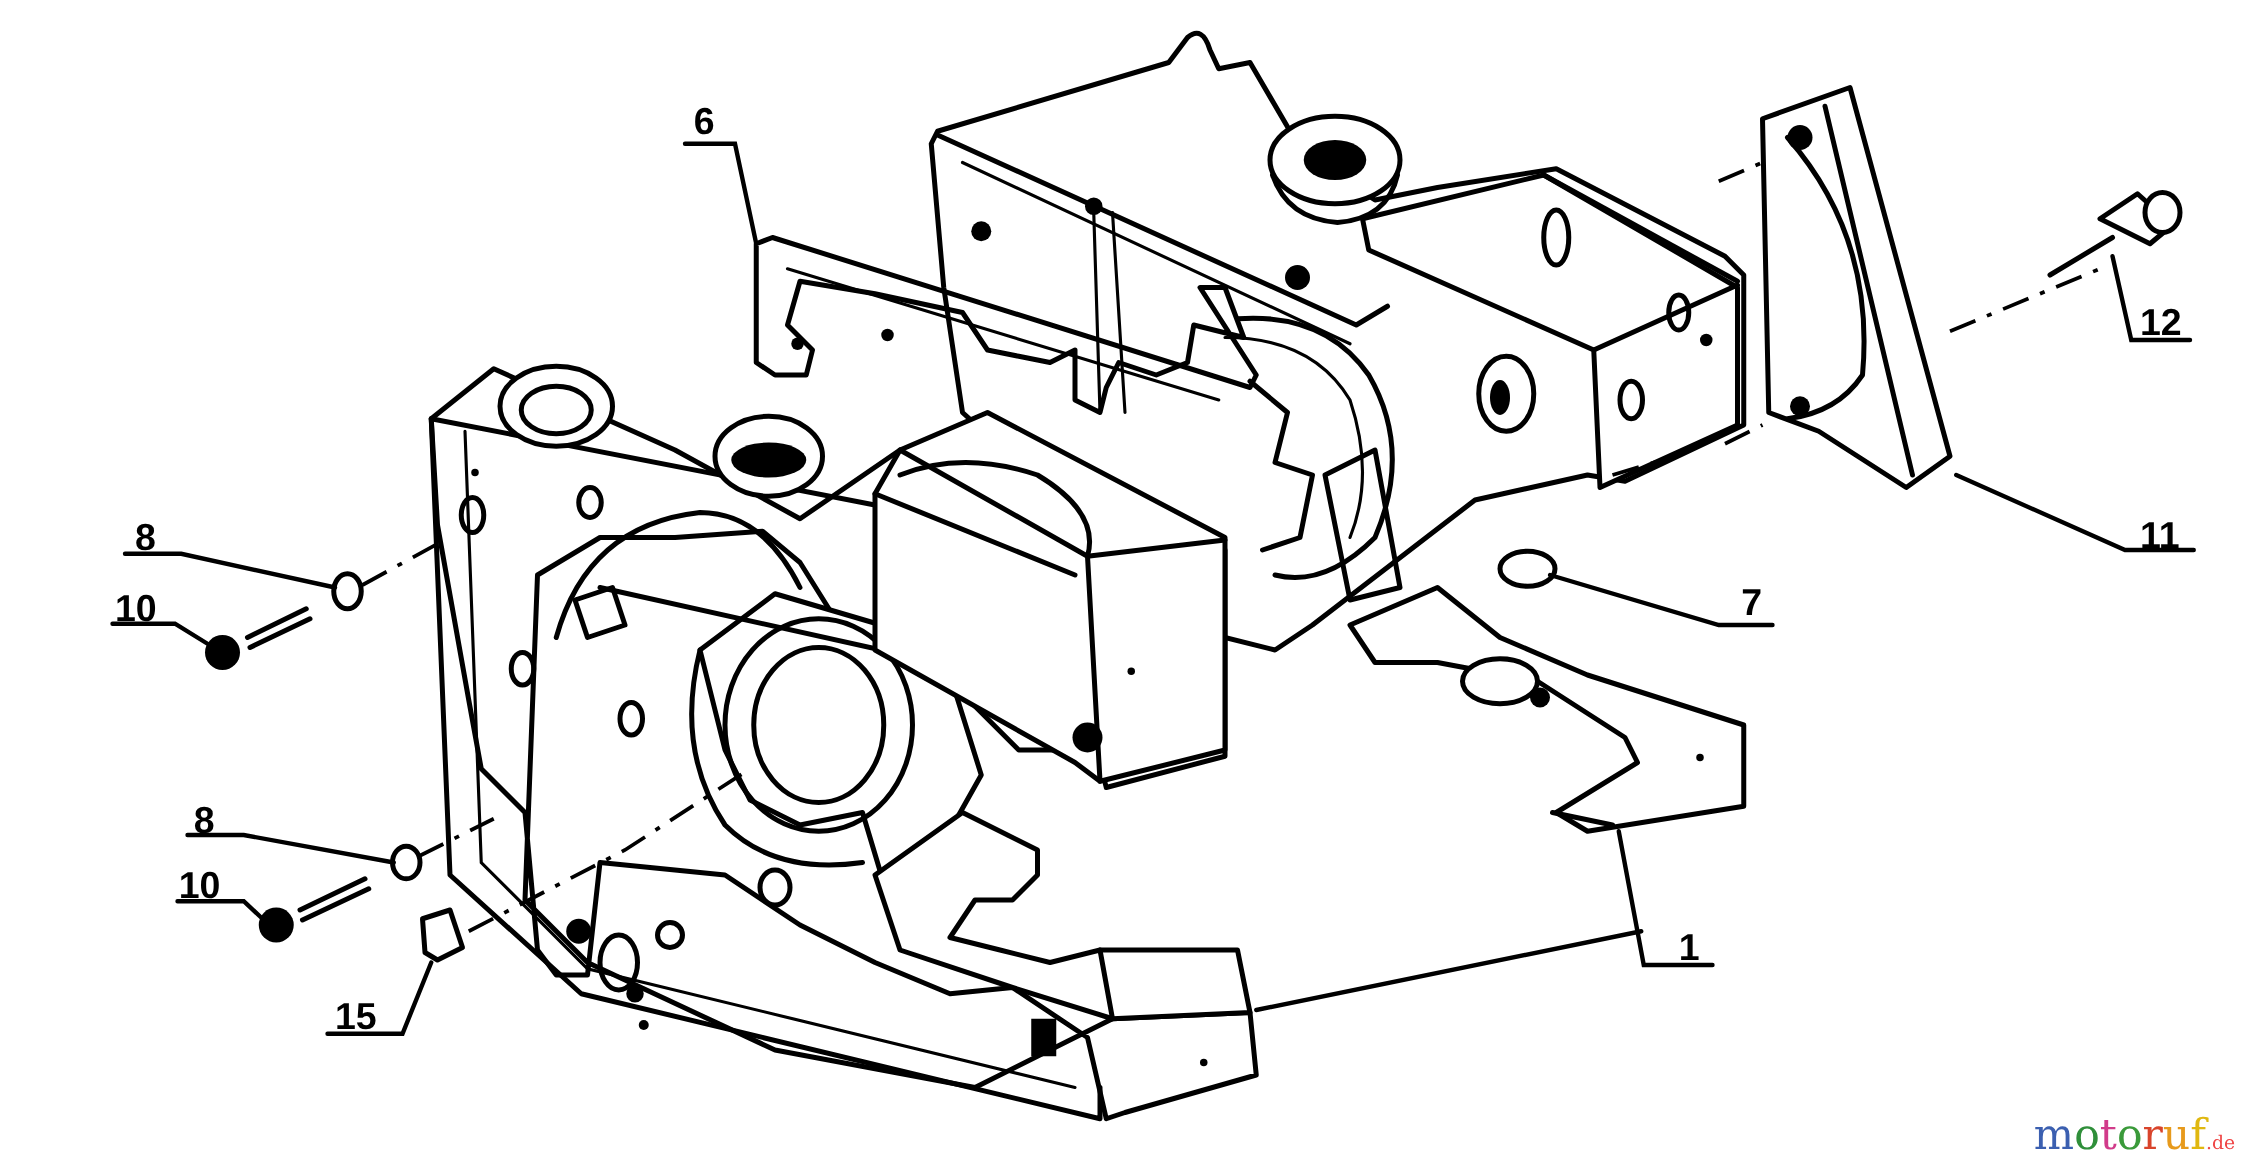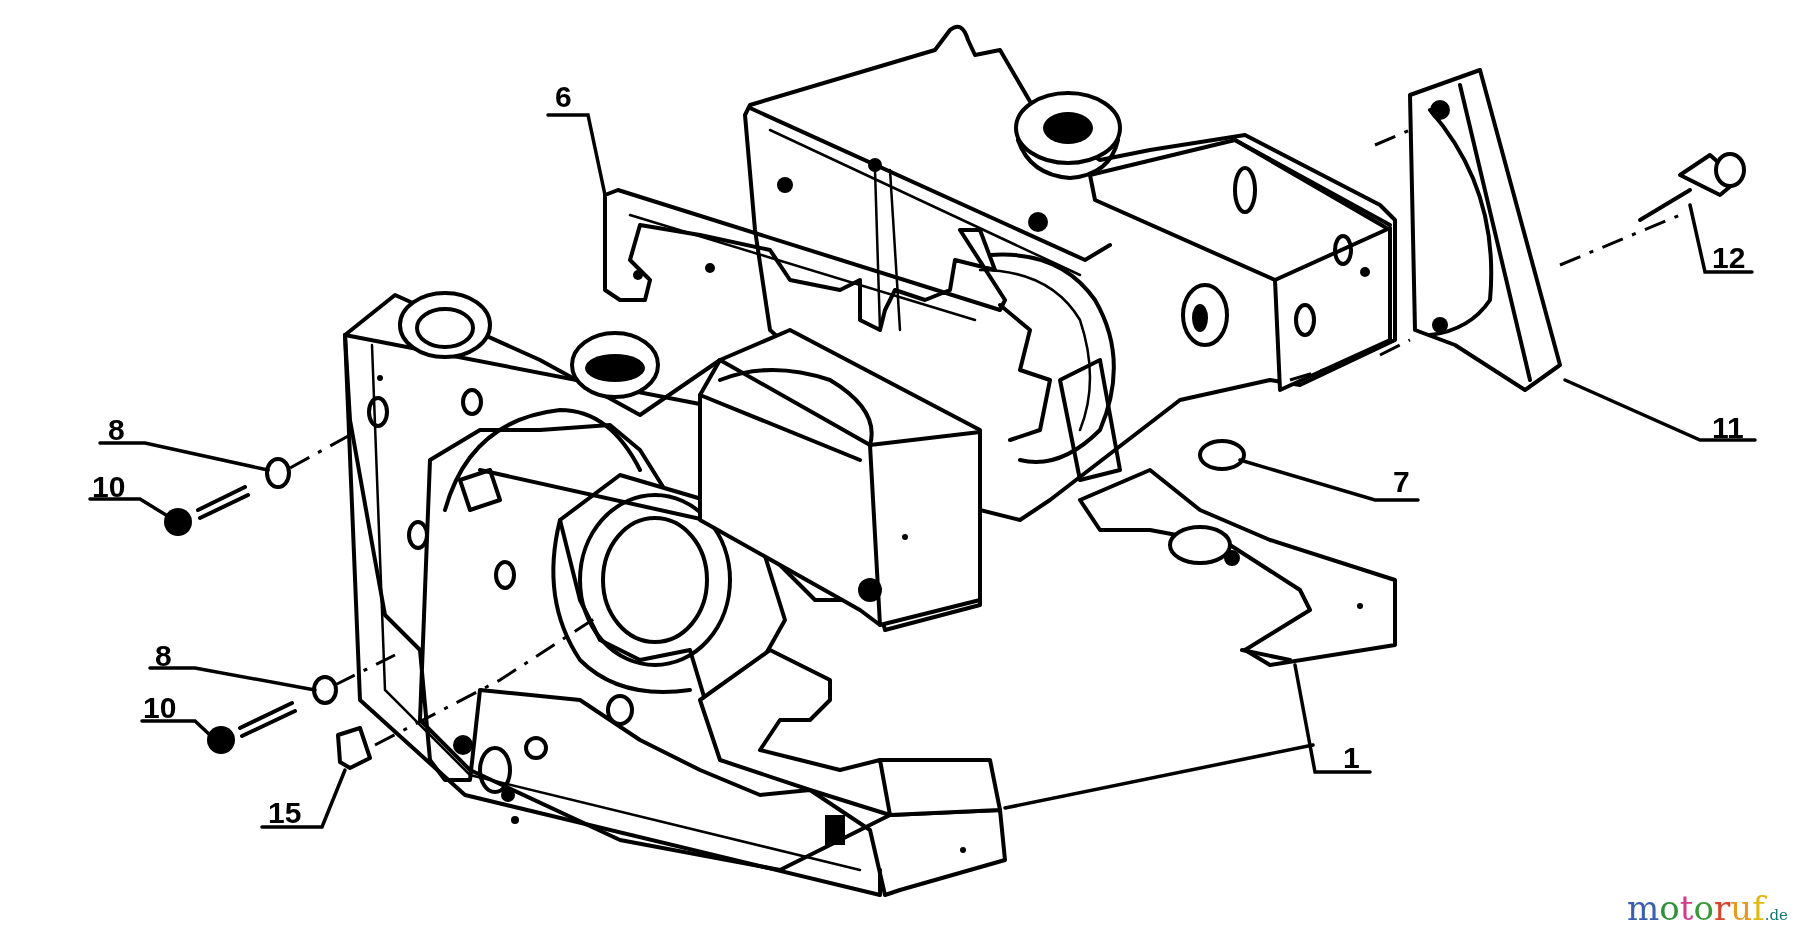--- a/index.html
+++ b/index.html
@@ -6,21 +6,21 @@
   body { width:1800px; height:938px; position:relative; overflow:hidden; font-family:"DejaVu Serif", serif; }
   #diagram { position:absolute; left:0; top:0; width:1800px; height:938px; }
   .ln { fill:none; stroke:#000; stroke-width:4; stroke-linejoin:round; stroke-linecap:round; }
   .thin { fill:none; stroke:#000; stroke-width:2.5; stroke-linecap:round; }
   .dash { fill:none; stroke:#000; stroke-width:3; stroke-dasharray:22 10 4 10; }
   .fillw { fill:#fff; stroke:#000; stroke-width:4; stroke-linejoin:round; }
   .blk { fill:#000; }
   .lbl { font-family:"Liberation Sans", sans-serif; font-weight:bold; font-size:30px; fill:#000; }
   .leader { fill:none; stroke:#000; stroke-width:3.5; stroke-linecap:round; }
   .watermark { position:absolute; right:12px; bottom:10px; font-family:"DejaVu Serif", serif; font-size:34px; letter-spacing:0px; }
-  .watermark .tld { font-size:15px; color:#0f766e; }
+  .watermark .tld { font-size:15px; color:#ef4444; }
 </style>
 </head>
 <body>
 
 <svg id="diagram" viewBox="0 0 1800 938" xmlns="http://www.w3.org/2000/svg">
 
   <g>
     <path class="fillw" d="M750 105 L935 50 L950 30 Q962 20 968 40 L975 55 L1000 50 L1035 110 L1045 125 L1100 160 L1150 150 L1245 135 L1380 205 L1395 220 L1395 340 L1300 385 L1270 380 L1180 400 L1050 500 L1020 520 L960 505 L880 470 L870 420 L770 330 L755 230 L745 115 Z"></path>
 
     <path class="ln" d="M750 108 L1085 260 L1110 245"></path>

